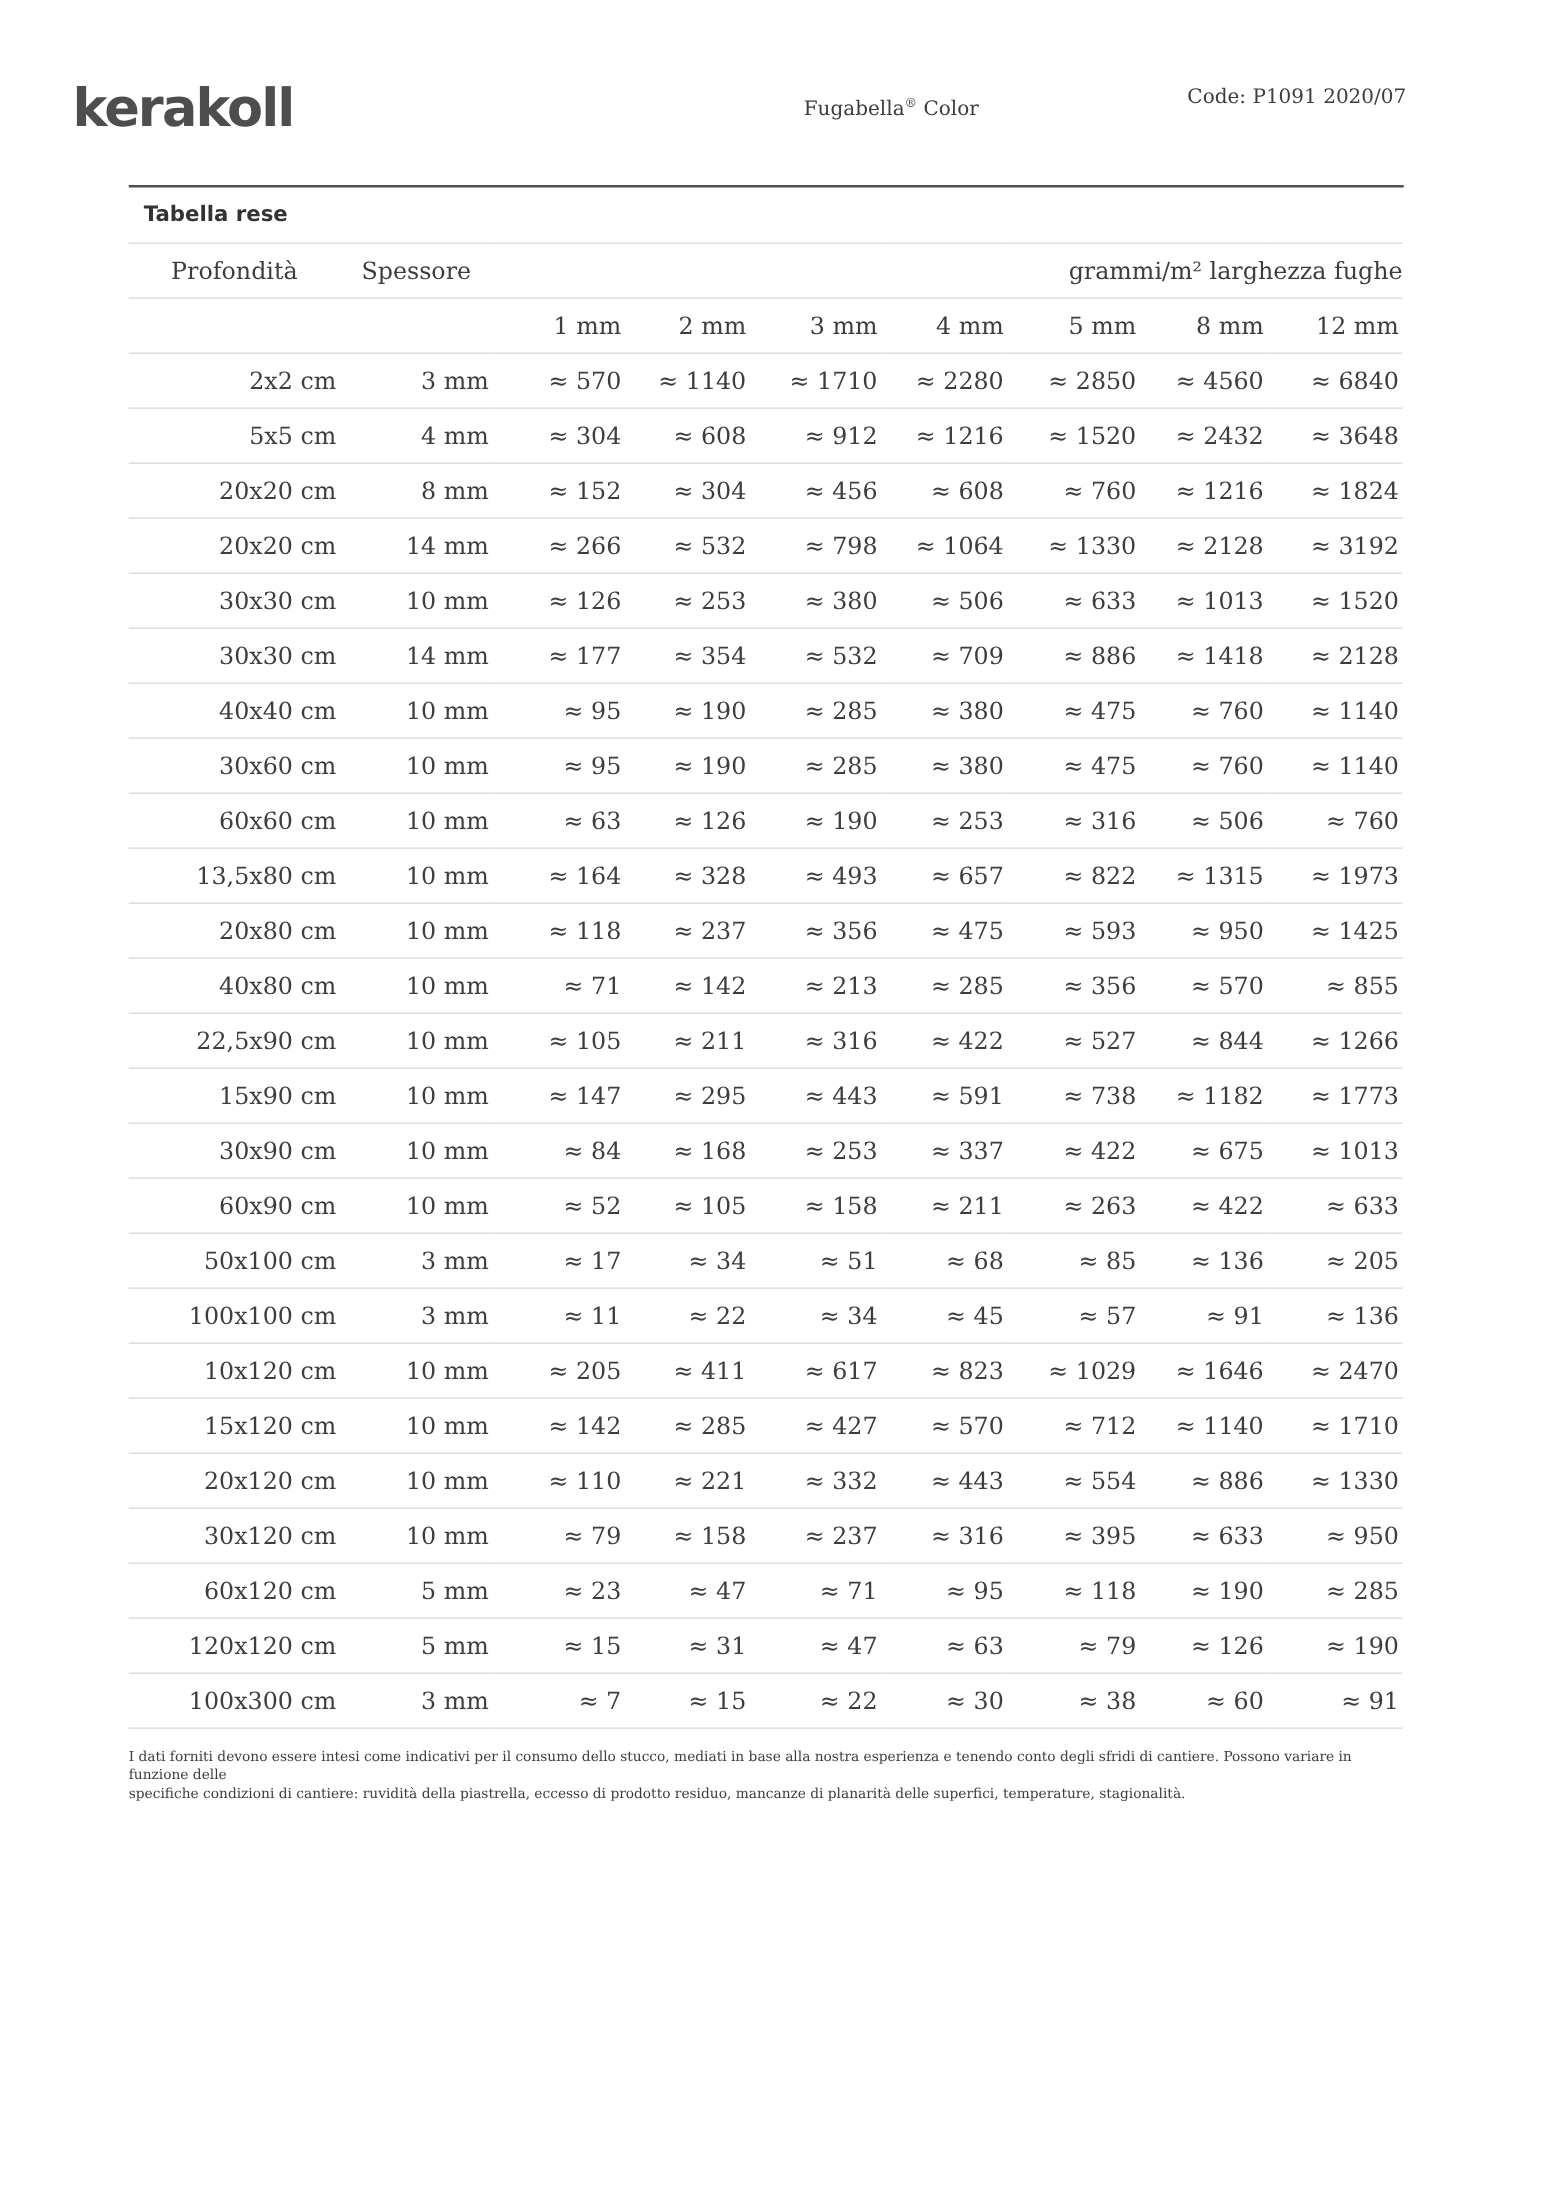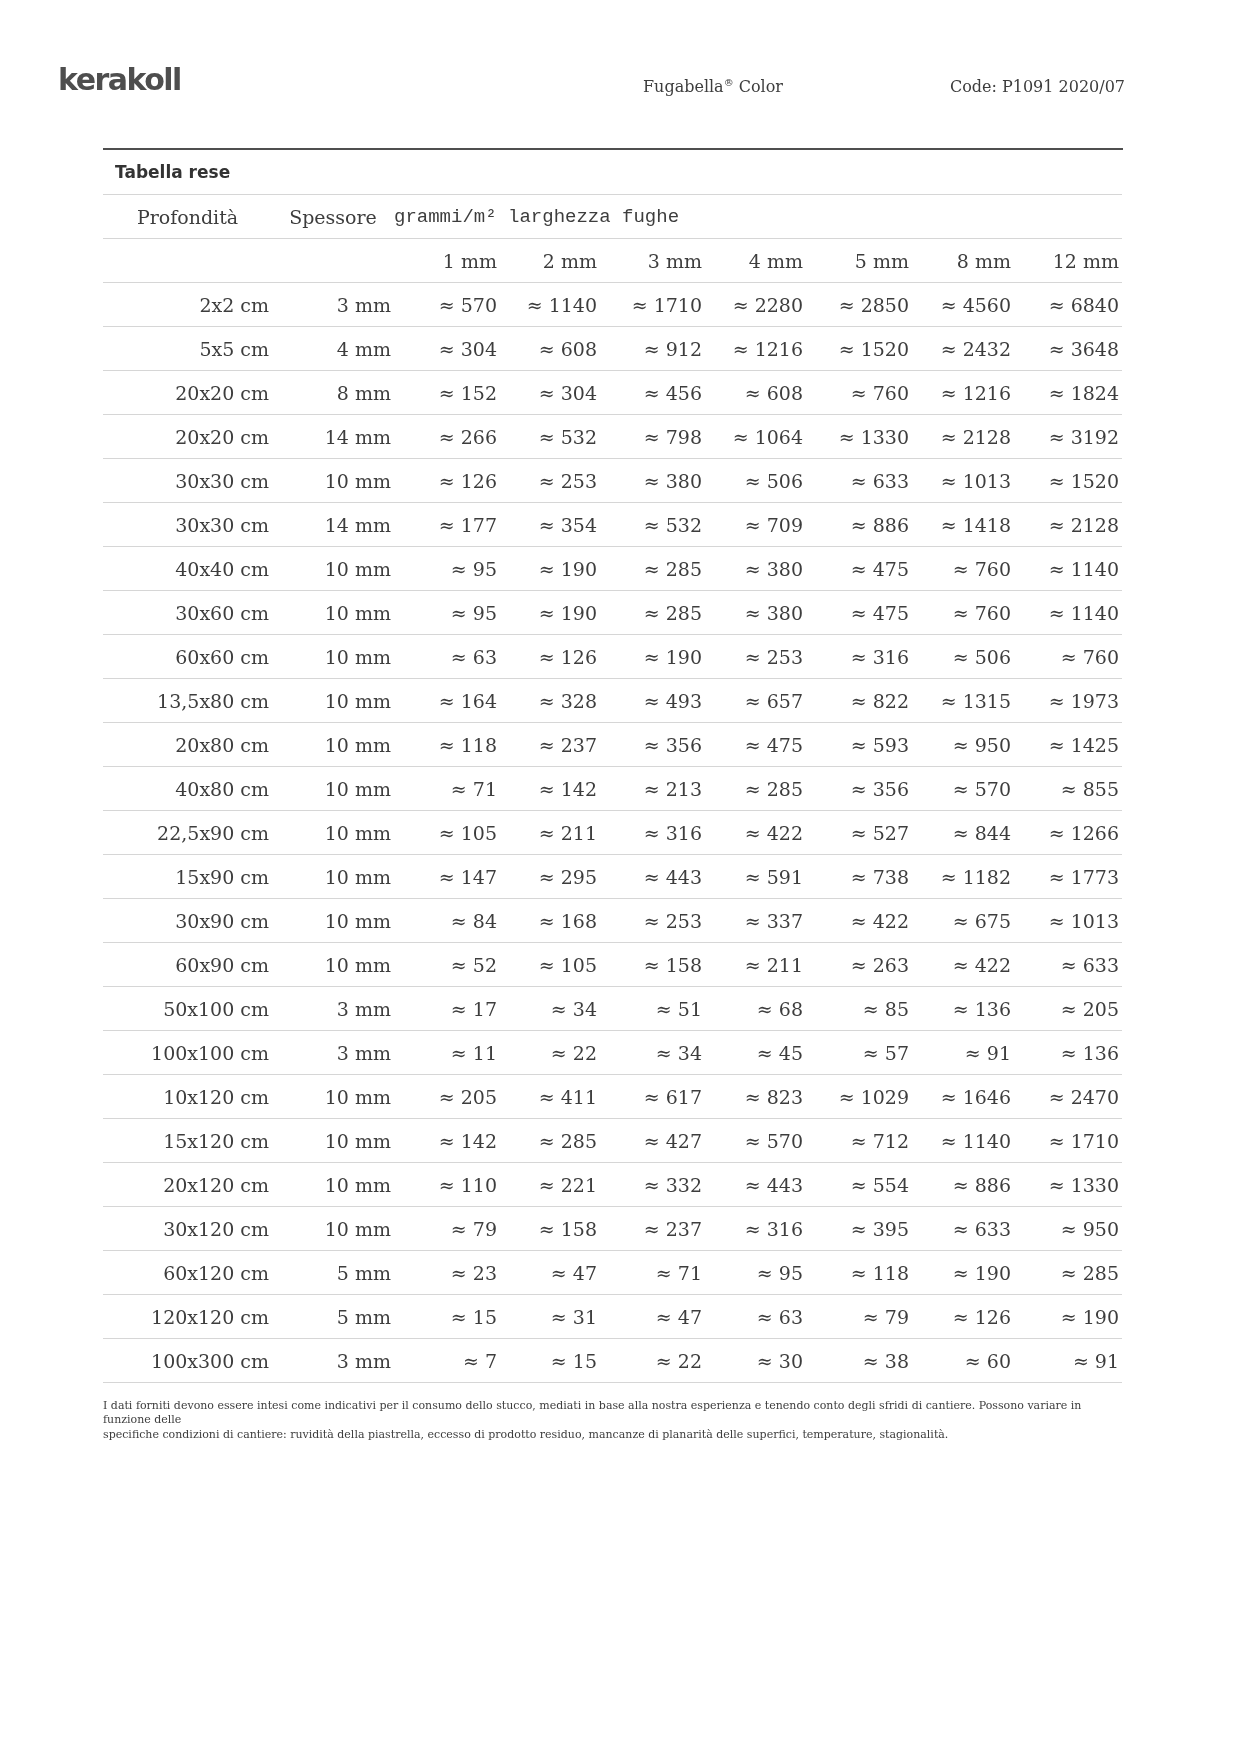--- a/index.html
+++ b/index.html
@@ -12,31 +12,31 @@
   body{
     width:1241px;height:1754px;
     position:relative;
     font-family:"DejaVu Serif", serif;
     color:var(--text);
   }
   
   .logo{
     position:absolute;left:58px;top:62px;
     font-family:"DejaVu Sans", sans-serif;
-    font-weight:bold;font-size:30px;letter-spacing:-1.5px;
+    font-weight:bold;font-size:42px;letter-spacing:-1.5px;
     color:#4e4e4e;
     text-align:right;
   }
   .doc-center-title{
     position:absolute;left:713px;top:77px;transform:translateX(-50%);
     font-size:16px;white-space:nowrap;
   }
   .doc-center-title sup{font-size:10px;}
   .doc-code{
-    position:absolute;right:116px;top:77px;
+    position:absolute;right:116px;top:67px;
     font-size:16px;white-space:nowrap;
   }
   
   .content{
     position:absolute;left:103px;top:148px;width:1020px;
     border-top:2px solid var(--rule-dark);
   }
   .table-title{
     font-family:"DejaVu Sans", sans-serif;
     font-weight:bold;font-size:17px;color:#333;
@@ -49,21 +49,21 @@
   }
   col.c1{width:169px}col.c2{width:122px}col.c3{width:106px}
   col.c4{width:100px}col.c5{width:105px}col.c6{width:101px}
   col.c7{width:106px}col.c8{width:102px}col.c9{width:108px}
   thead tr, tbody tr{height:44px;}
   thead tr{border-top:1px solid var(--rule-light);}
   tbody tr{border-top:1px solid var(--rule-light);}
   tbody tr:last-child{border-bottom:1px solid var(--rule-light);}
   th{font-weight:normal;}
   th.txt{text-align:center;}
-  th.grp{text-align:left;font-family:Liberation Mono, monospace;}
+  th.grp{text-align:right;}
   th.num, td{text-align:right;padding-right:3px;vertical-align:middle;}
   td:first-child, td:nth-child(2){padding-right:3px;}
   
   .footnote{
     margin-top:16px;
     font-size:11px;line-height:1.3;color:#3d3d3d;
     width:1020px;
   }
 </style>
 </head>

